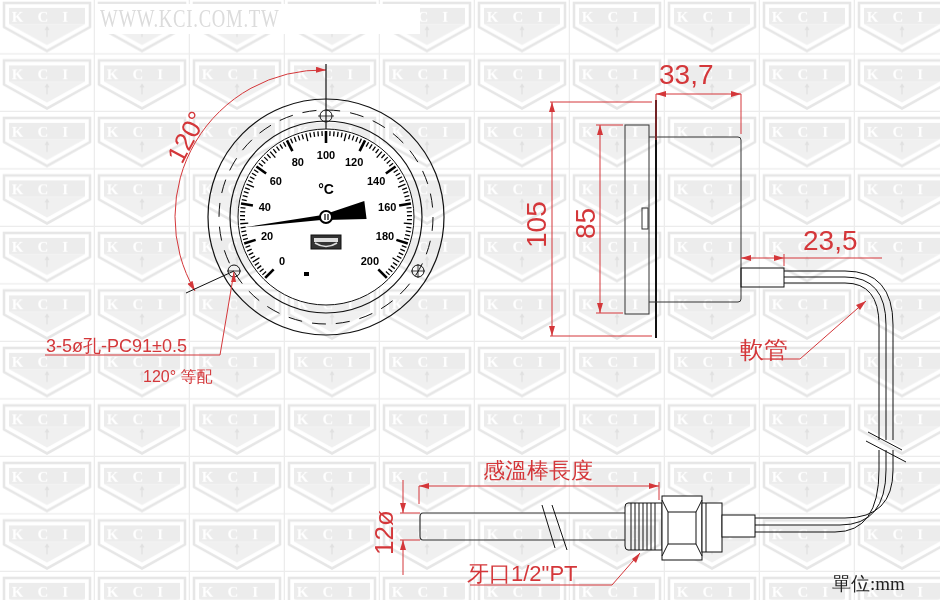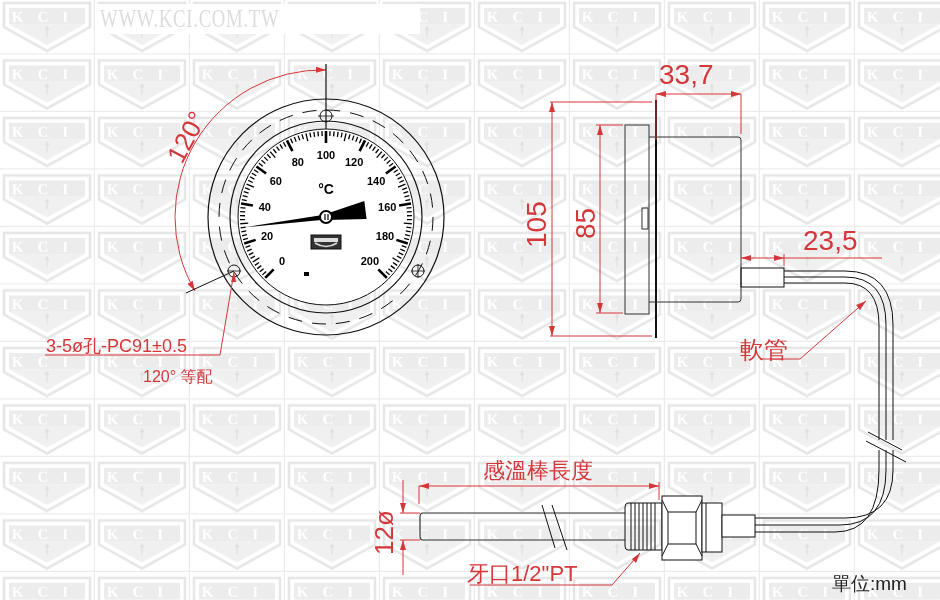--- a/index.html
+++ b/index.html
@@ -1,21 +1,21 @@
 <!DOCTYPE html>
 <html><head>
 <meta charset="utf-8">
 <style>
   html, body { margin: 0; padding: 0; background: #ffffff; }
   #root { position: relative; width: 940px; height: 600px; overflow: hidden; background: #ffffff; font-family: "DejaVu Sans", sans-serif; }
   #watermark-layer { position: absolute; left: 0; top: 0; width: 940px; height: 600px; }
   #drawing { position: absolute; left: 0; top: 0; width: 940px; height: 600px; }
   .url-bar { position: absolute; left: 95px; top: 4px; width: 325px; height: 30px; background: #ffffff; }
   .url-text { position: absolute; left: 100px; top: 4px; font-family: "Liberation Serif", serif; font-size: 26px; color: #dcdcdc; letter-spacing: 1px; transform: scaleX(0.72); transform-origin: left top; white-space: nowrap; }
-  .unit-label { position: absolute; left: 832px; top: 571px; font-family: Liberation Sans, sans-serif; font-size: 19px; color: #222; white-space: nowrap; }
+  .unit-label { position: absolute; left: 832px; top: 571px; font-family: Liberation Serif, serif; font-size: 19px; color: #222; white-space: nowrap; }
   .red-lbl { font-family: "Liberation Sans", sans-serif; fill: #d4373a; }
   .dial-num { font-family: "Liberation Sans", sans-serif; font-weight: bold; fill: #000; }
 </style>
 </head>
 <body>
 
 <div id="root">
 
   <svg id="watermark-layer" width="940" height="600">
     <defs>

